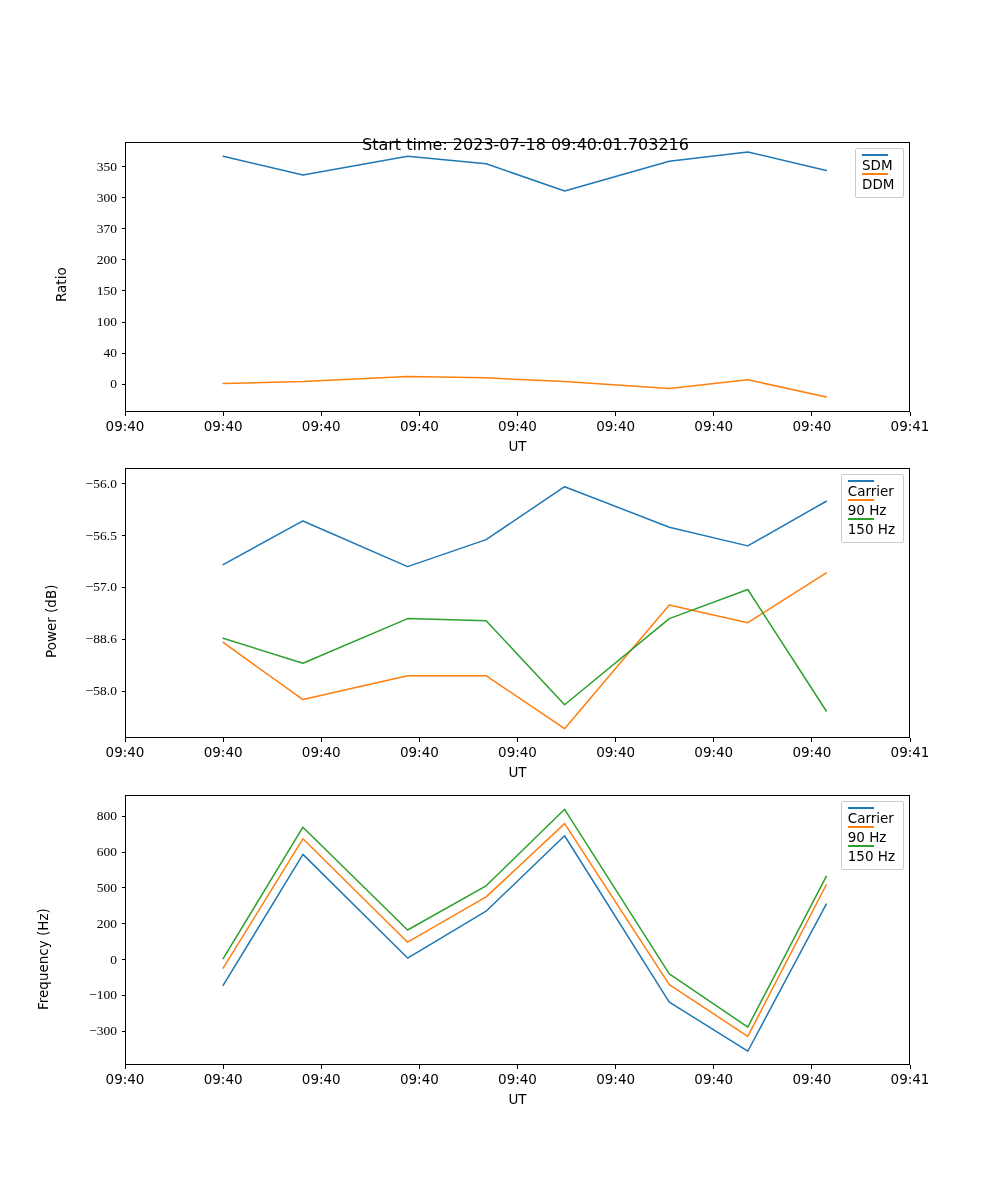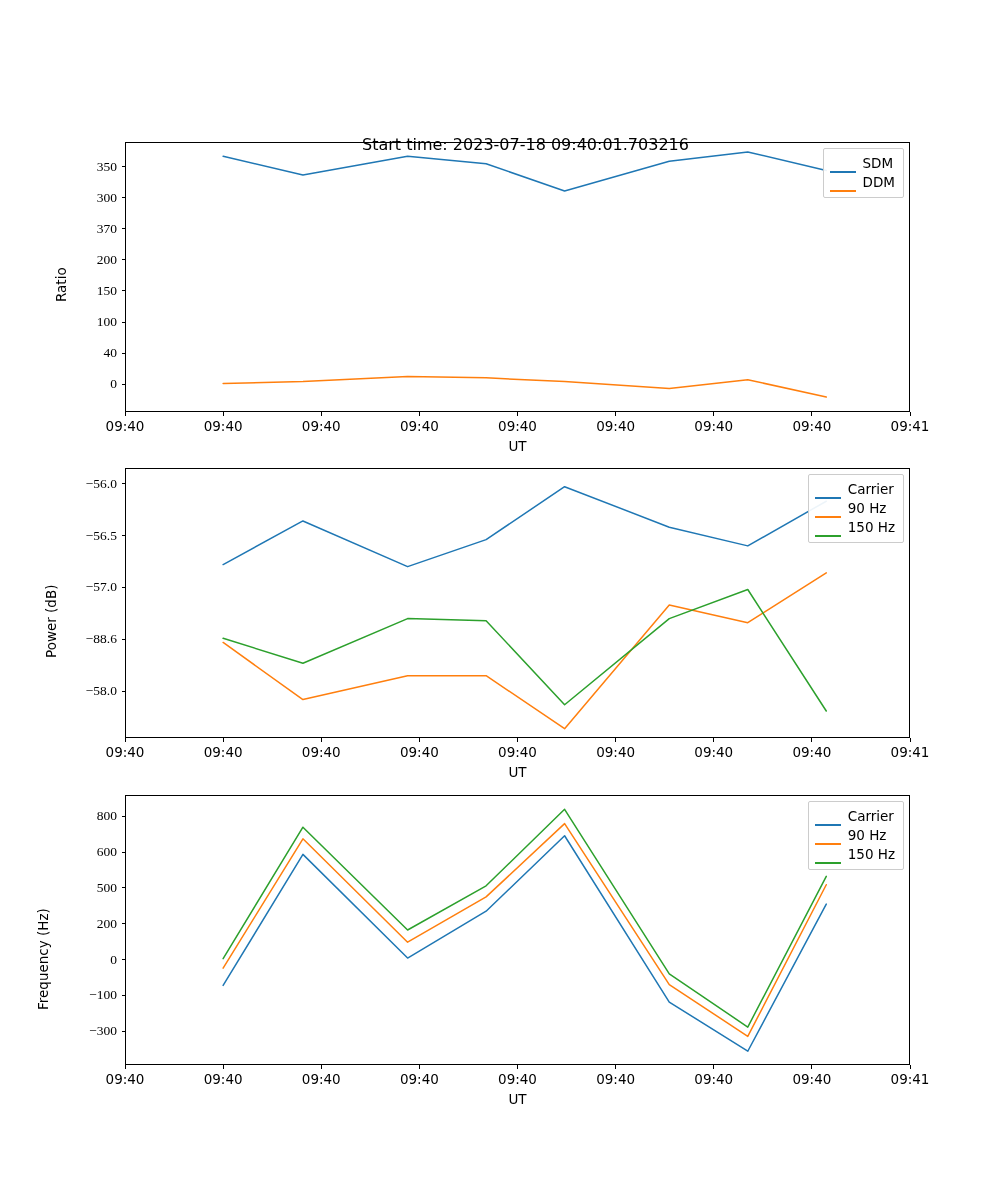--- a/index.html
+++ b/index.html
@@ -81,23 +81,24 @@
   .legend {
     position: absolute;
     box-sizing: border-box;
     border: 1px solid #cccccc;
     background: rgba(255,255,255,0.92);
     border-radius: 2px;
     padding: 5px 8px 5px 6px;
   }
   .legend-row {
     display: flex;
-    align-items: flex-end;
+    align-items: flex-start;
     height: 19px;
     white-space: nowrap;
+    flex-direction: column;
   }
   .legend-swatch {
     display: inline-block;
     width: 26px;
     height: 2px;
     margin-right: 7px;
     flex: 0 0 auto;
   }
   .legend-text {
     font-size: 13.5px;

